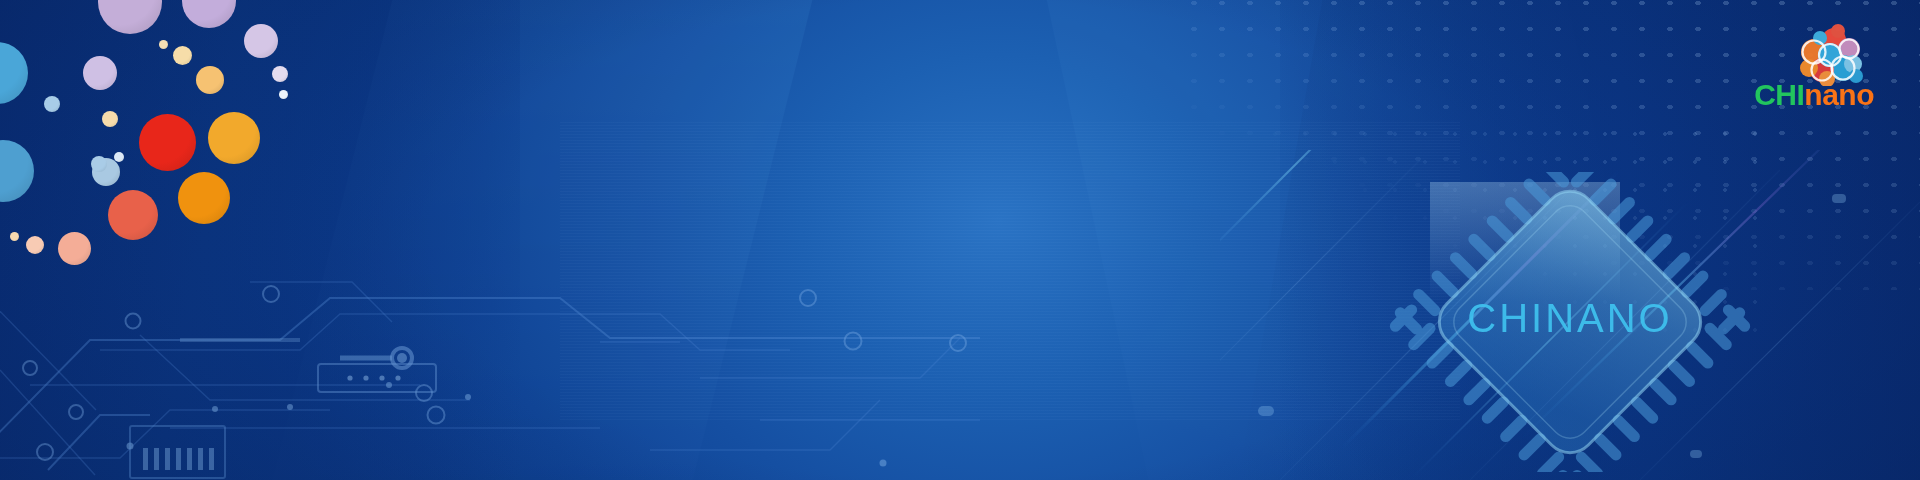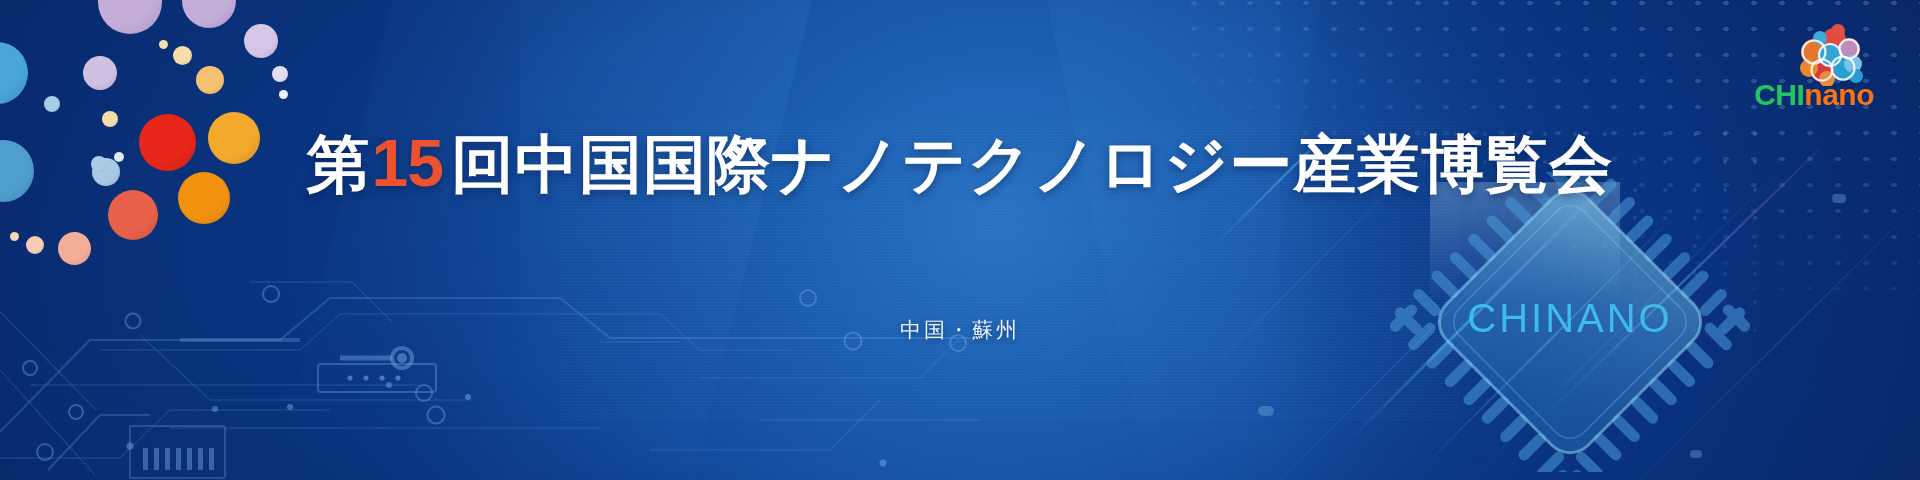--- a/index.html
+++ b/index.html
@@ -345,19 +345,15 @@
         <circle cx="49" cy="44" r="11.5"></circle>
         <circle cx="28" cy="46" r="10.5"></circle>
         <circle cx="55" cy="25" r="9.5"></circle>
       </g>
     </svg>
     <div class="logo-text">
       <span class="logo-chi">CHI</span><span class="logo-nano">nano</span>
     </div>
   </div>
 
-  <h1 class="title">
-    <span class="pre">第</span><span class="num">15</span><span class="post">回中国国際ナノテクノロジー産業博覧会</span>
-  </h1>
-
-  <div class="subtitle">中国・蘇州</div>
+
 
 </div>
 
 </body></html>

